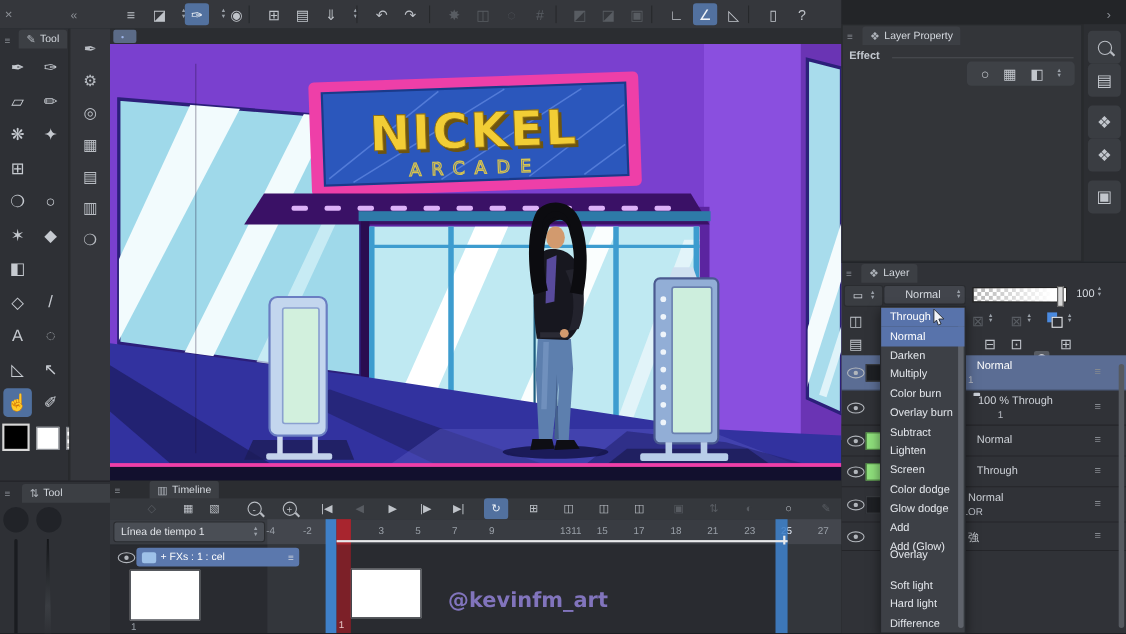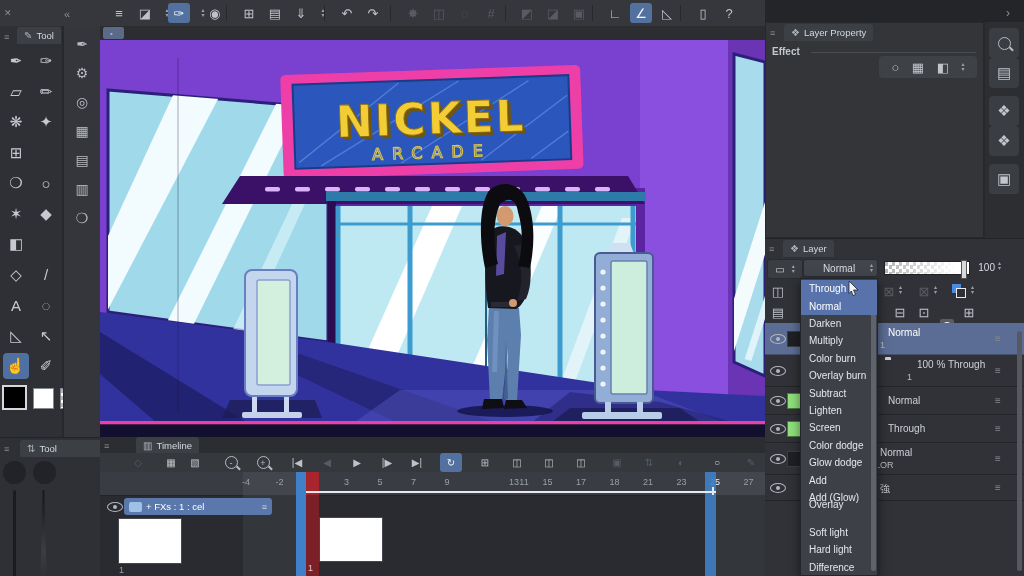--- a/index.html
+++ b/index.html
@@ -386,20 +386,28 @@
       <span style="width:13px;height:10px;background:#9ec1e8;border-radius:2px;display:inline-block;"></span>
       <span style="font-size:9.5px;color:#fff;white-space:nowrap;">+ FXs : 1 : cel</span>
       <span style="margin-left:auto;color:#cdd3dd;font-size:9px;">≡</span>
     </div>
 
     <div class="abs" style="left:18px;top:81px;width:62px;height:44px;background:#fff;border:1px solid #44474d;"></div>
     <div class="abs" style="left:19px;top:128px;font-size:9px;color:#9aa0a8;">1</div>
     <div class="abs" style="left:219px;top:80px;width:62px;height:43px;background:#fff;border:1px solid #44474d;"></div>
     <div class="abs" style="left:208px;top:126px;font-size:9px;color:#e8c8c8;">1</div>
 
+    <div class="abs" style="left:280px;top:98px;width:200px;text-align:center;font-size:19px;font-weight:bold;color:#8b7ccc;opacity:0.9;font-family:'DejaVu Sans',sans-serif;">@kevinfm_art</div>
+  <div class="combo" style="left: 3px; top: 37px; width: 138px; height: 19px; background: rgb(74, 78, 85); padding: 0px 6px; box-sizing: border-box;">
+        <span style="flex: 1 1 0%; font-size: 9.5px; color: rgb(226, 229, 234); white-space: nowrap;">Línea de tiempo 1</span>
+        <span class="stp">
+          <span>▴</span>
+          <span>▾</span>
+        </span>
+      </div>
     </div>
 
   <div class="abs" style="left:765px;top:22px;width:219px;height:216px;background:#333539;border:1px solid #26282b;box-sizing:border-box;">
     <span class="menu-g" style="left:4px;top:5px;">≡</span>
     <div class="tab" style="left:18px;top:1px;">
       <span class="tic">❖</span>
       <span>Layer Property</span>
     </div>
     <div class="abs" style="left:6px;top:23px;font-size:10px;font-weight:bold;color:#c3c8cf;">Effect</div>
     <div class="abs" style="left:45px;top:29px;width:165px;height:1px;background:#4a4d52;"></div>
@@ -483,21 +491,21 @@
         <div class="lrow sel" style="top: 0px; height: 32px;">
           <div class="eye" style="position: absolute; left: 5px; top: 11px;"></div>
           <div class="thumb-dark" style="left: 22px; top: 8px;"></div>
           <div class="lname" style="left: 123px; top: 4px;">Normal</div>
           <div class="lsub" style="left: 115px; top: 17px;">1</div>
           <div class="hmb" style="left: 230px; top: 10px;">≡</div>
         </div>
         <div class="lrow" style="top: 32px; height: 32px;">
           <div class="eye" style="position: absolute; left: 5px; top: 11px;"></div>
           <div style="position: absolute; left: 120px; top: 5px;"><span class="folder-ic"></span></div>
-          <div class="lname" style="left: 152px; top: 4px;">100 % Through</div>
+          <div class="lname" style="left: 124px; top: 4px;">100 % Through</div>
           <div class="lsub" style="left: 142px; top: 17px;">1</div>
           <div class="hmb" style="left: 230px; top: 10px;">≡</div>
         </div>
         <div class="lrow" style="top: 64px; height: 28px;">
           <div class="eye" style="position: absolute; left: 5px; top: 9px;"></div>
           <div class="thumb-green" style="left: 22px; top: 6px;"></div>
           <div class="thumb-green" style="left: 39px; top: 6px;">
             <div style="position: absolute; left: 3px; top: 3px; width: 8px; height: 8px; border: 1.4px solid rgb(255, 255, 255); box-sizing: border-box;"></div>
           </div>
           <div class="lname" style="left: 123px; top: 8px;">Normal</div>

